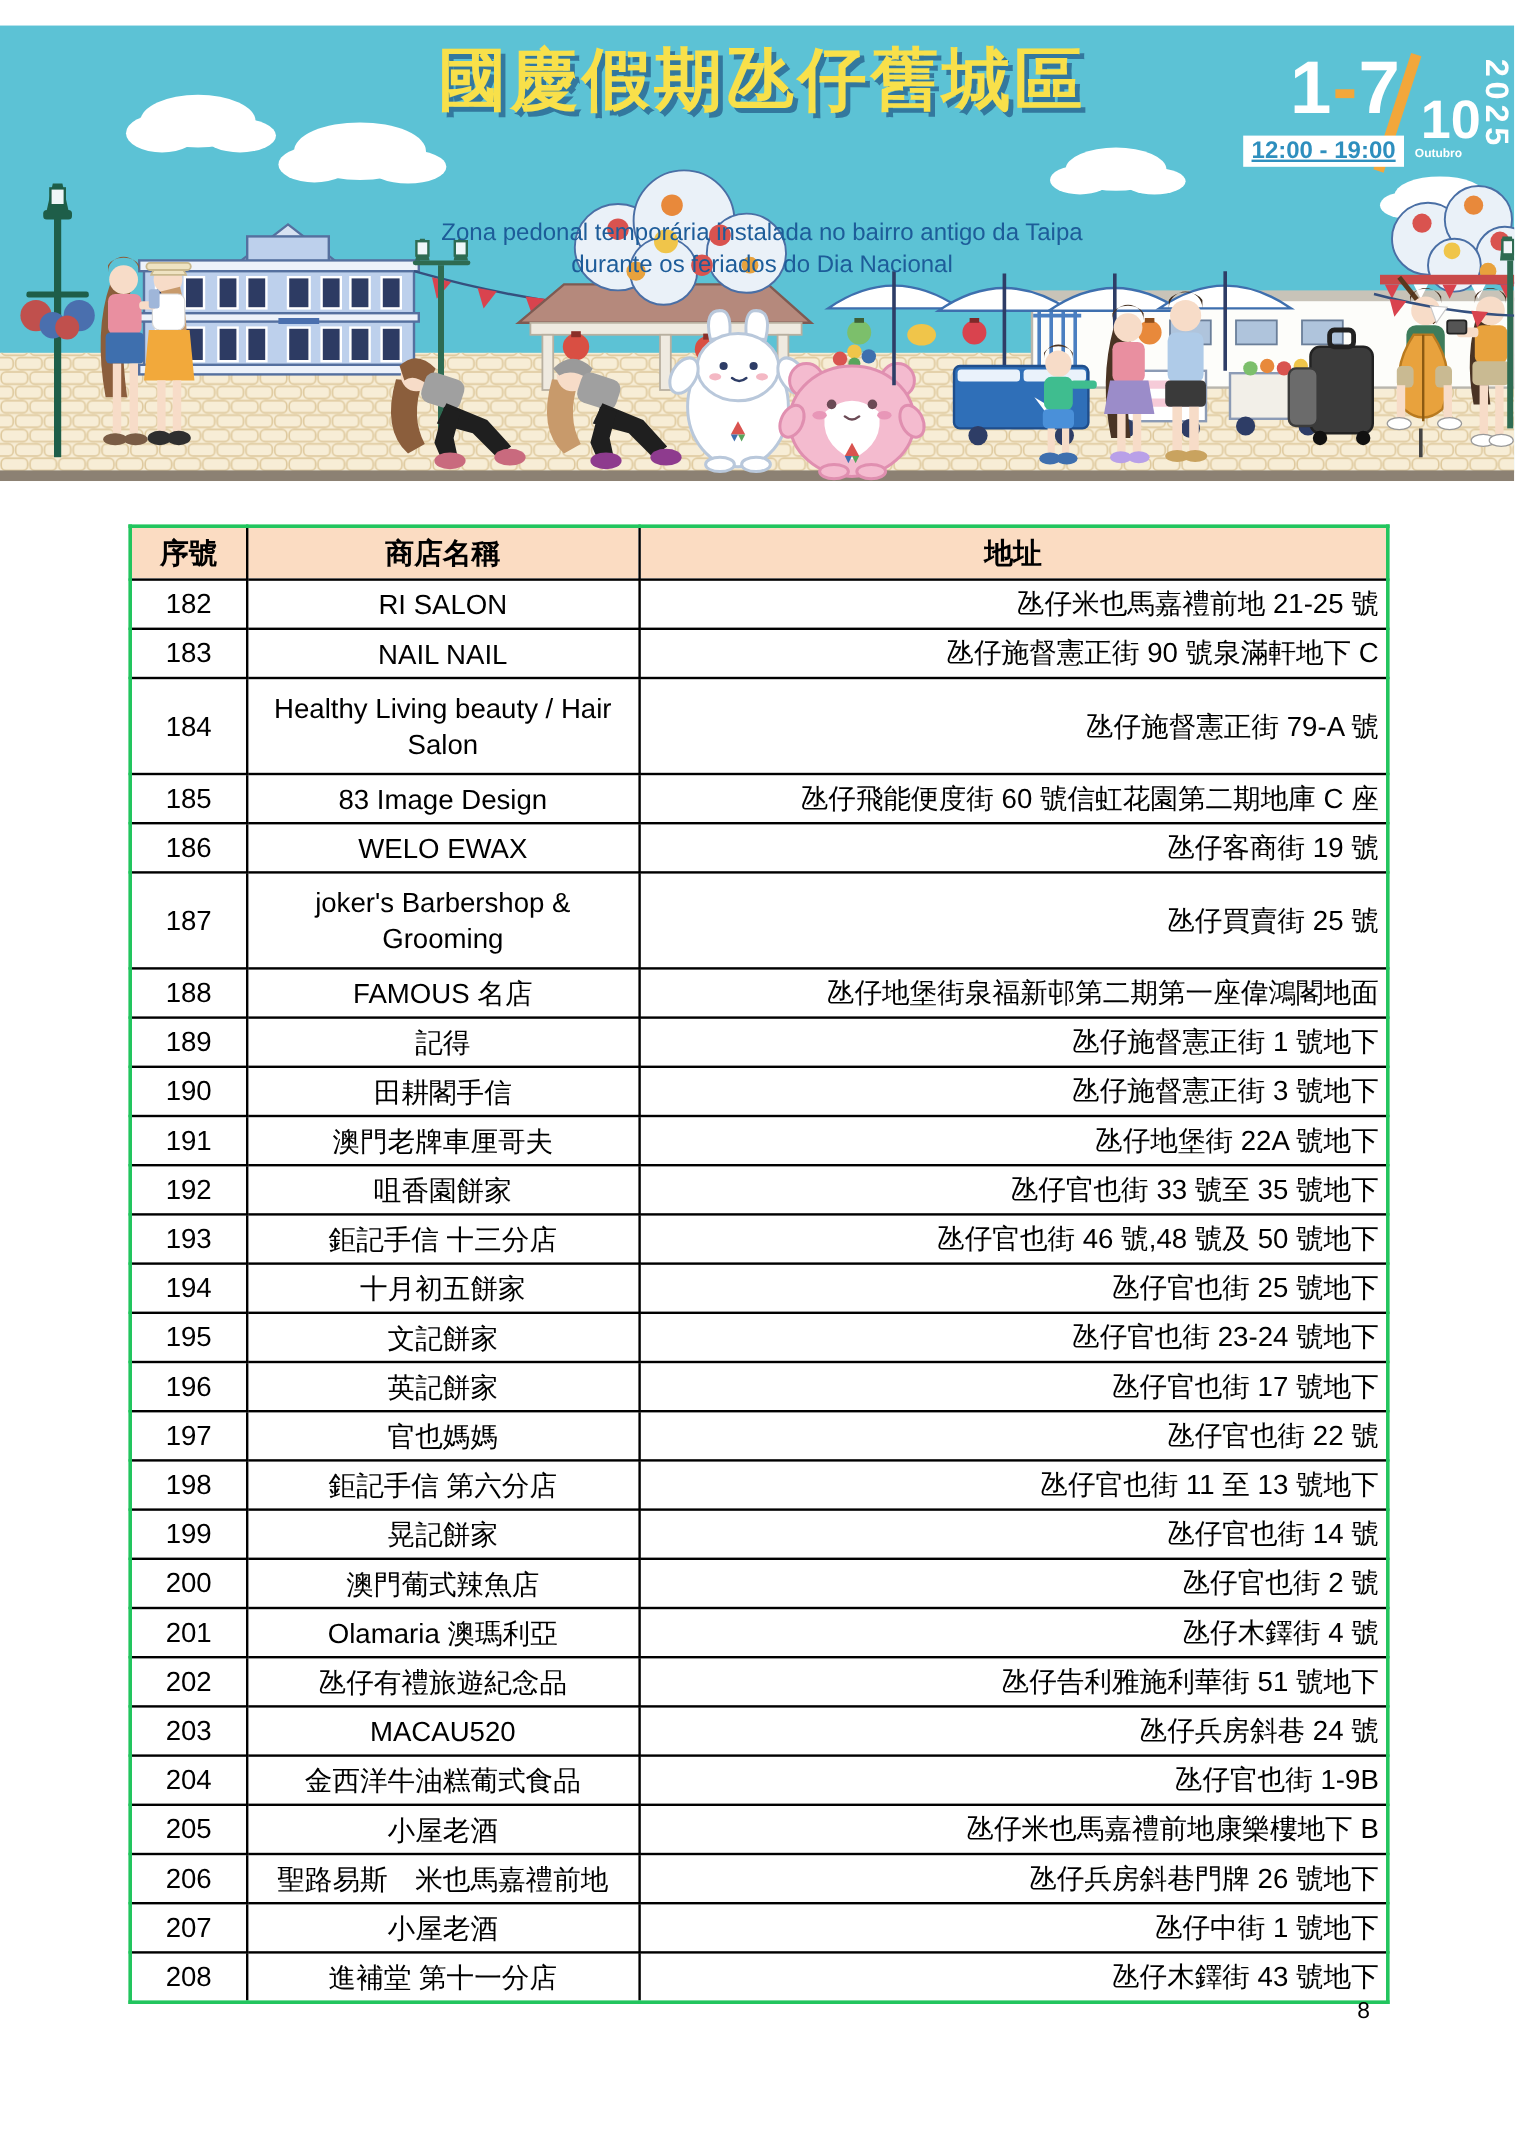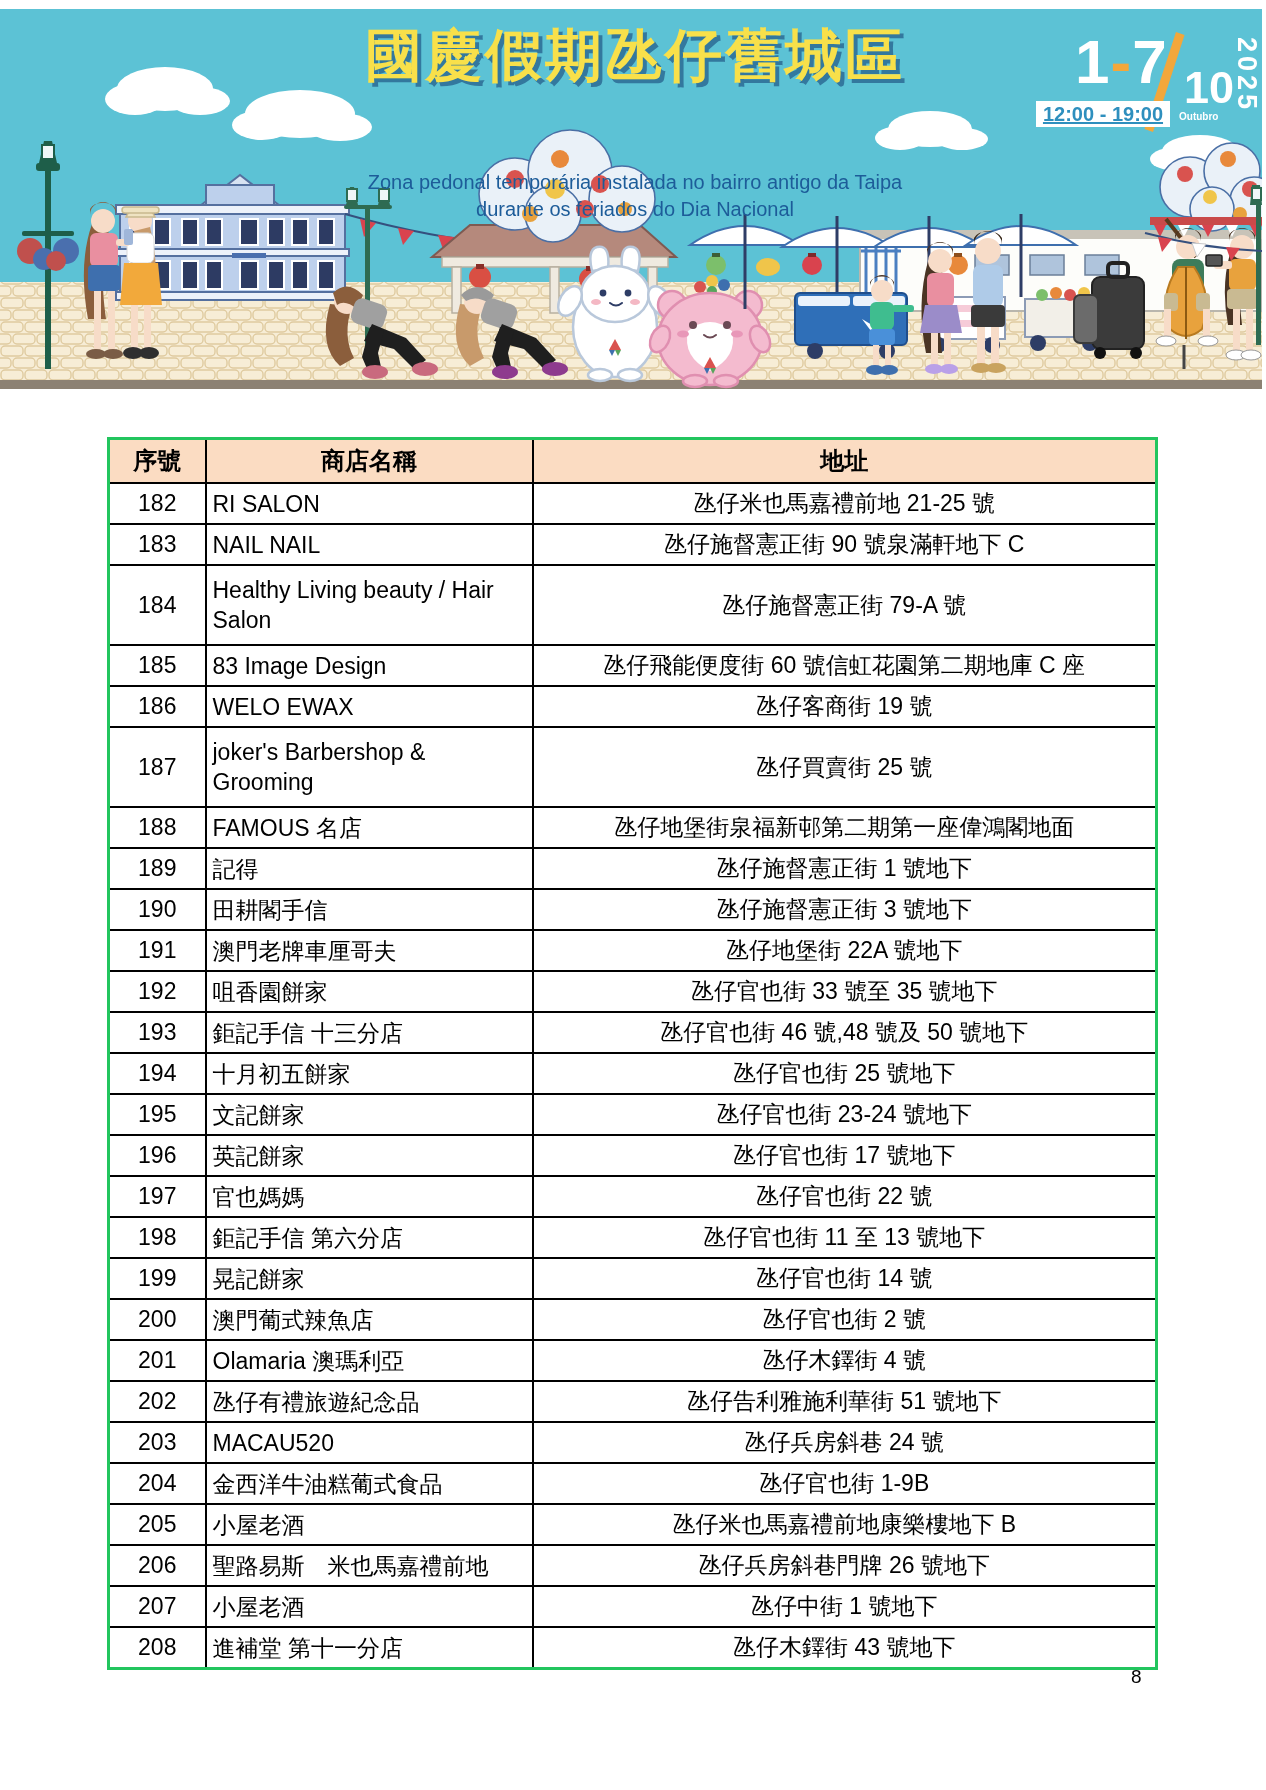--- a/index.html
+++ b/index.html
@@ -3,21 +3,21 @@
 <meta charset="utf-8">
 <style>
   html,body { margin:0; padding:0; background:#e8e8e8; }
   .page {
     position:relative; width:1266px; height:1790px; margin:0 auto;
     background:#ffffff; overflow:hidden;
     font-family:"Liberation Sans","DejaVu Sans",sans-serif;
   }
 
   
-  .banner { position:absolute; top:9px; left:0; width:1262px; height:380px; overflow:hidden; }
+  .banner { position:absolute; top:21px; left:0; width:1262px; height:380px; overflow:hidden; }
   .banner svg { position:absolute; top:0; left:0; }
 
   .banner-titles {
     position:absolute; top:14px; left:330px; width:610px; text-align:center;
     font-weight:bold; letter-spacing:3px;
     color:#F8E04A;
     text-shadow:4px 4px 0 #33789E;
   }
   .banner-title-line { font-size:57px; line-height:64px; white-space:nowrap; }
 
@@ -51,22 +51,22 @@
     width:100%; border-collapse:collapse; table-layout:fixed;
     border:3px solid #22c55e; font-size:23px; color:#000;
   }
   table.shops th, table.shops td { border:2px solid #000; overflow:hidden; }
   table.shops th {
     background:#FBDCC2; font-weight:bold; font-size:24px; height:40px; text-align:center;
   }
   table.shops td { height:37px; padding:1px 6px; }
   table.shops tr.tall td { height:76px; }
   td.c-no { text-align:center; padding:1px 2px; }
-  td.c-name { text-align:left; line-height:30px; }
-  td.c-addr { text-align:center; padding-left:9px; }
+  td.c-name { text-align:center; line-height:30px; }
+  td.c-addr { text-align:right; padding-left:9px; }
 
   .page-number { position:absolute; left:1131px; top:1666px; font-size:19px; color:#000; }
 </style>
 </head>
 <body>
 
 <div class="page">
 
   <div class="banner">
 

